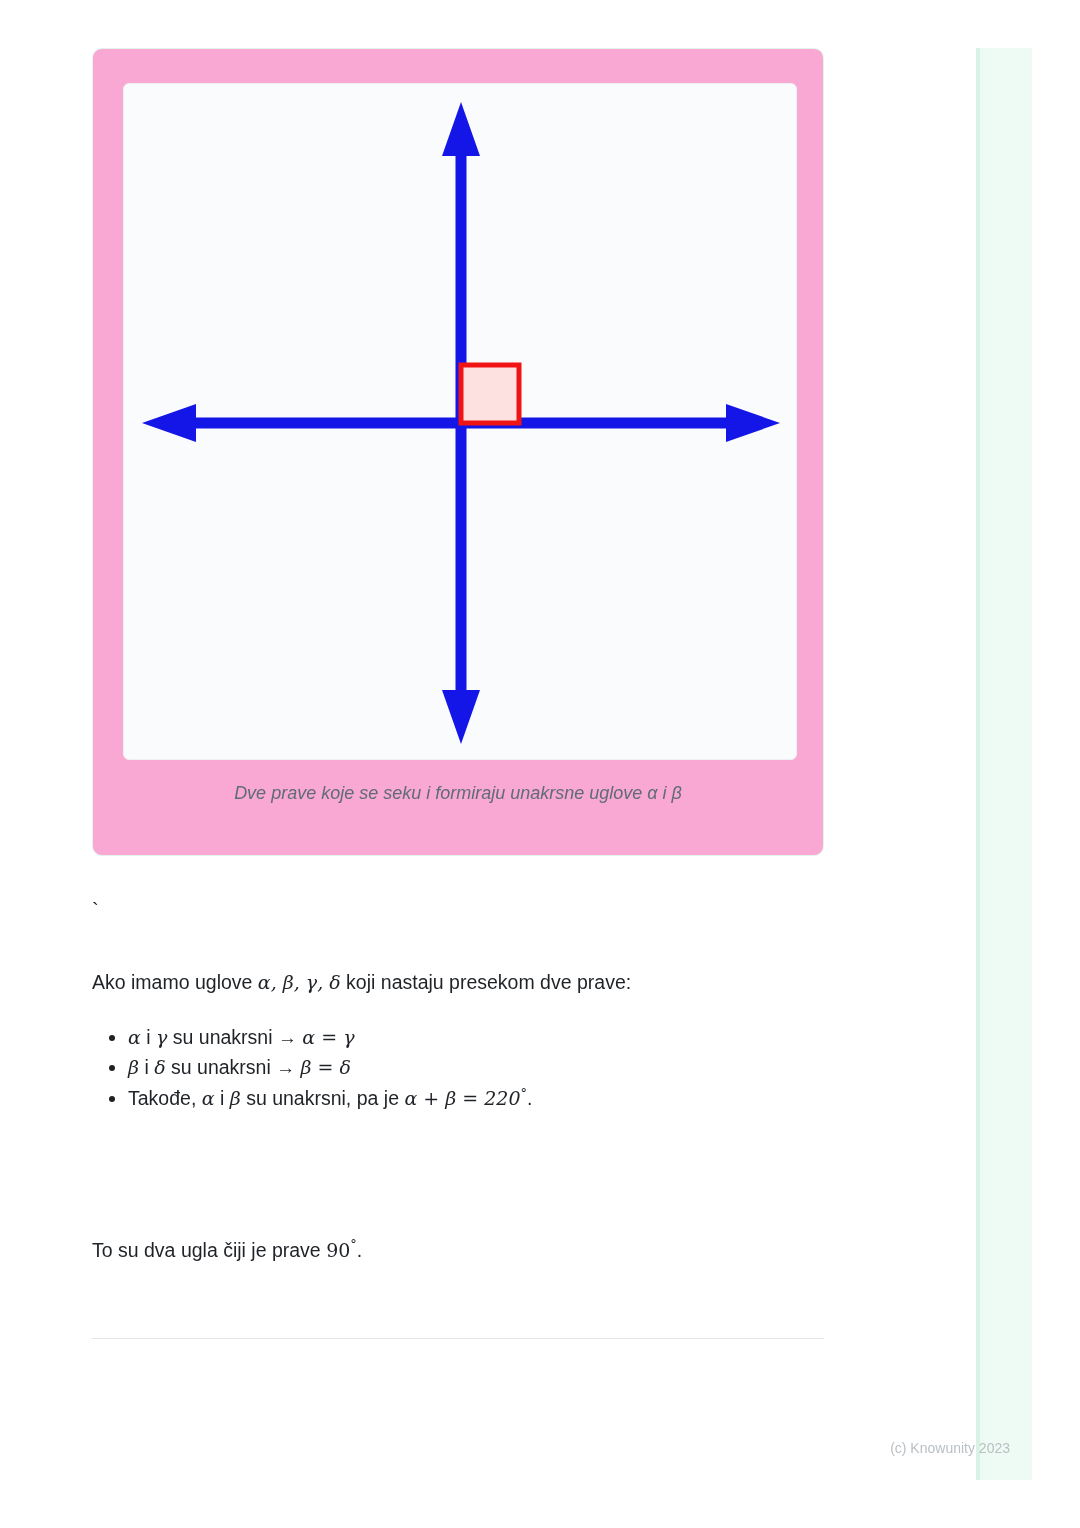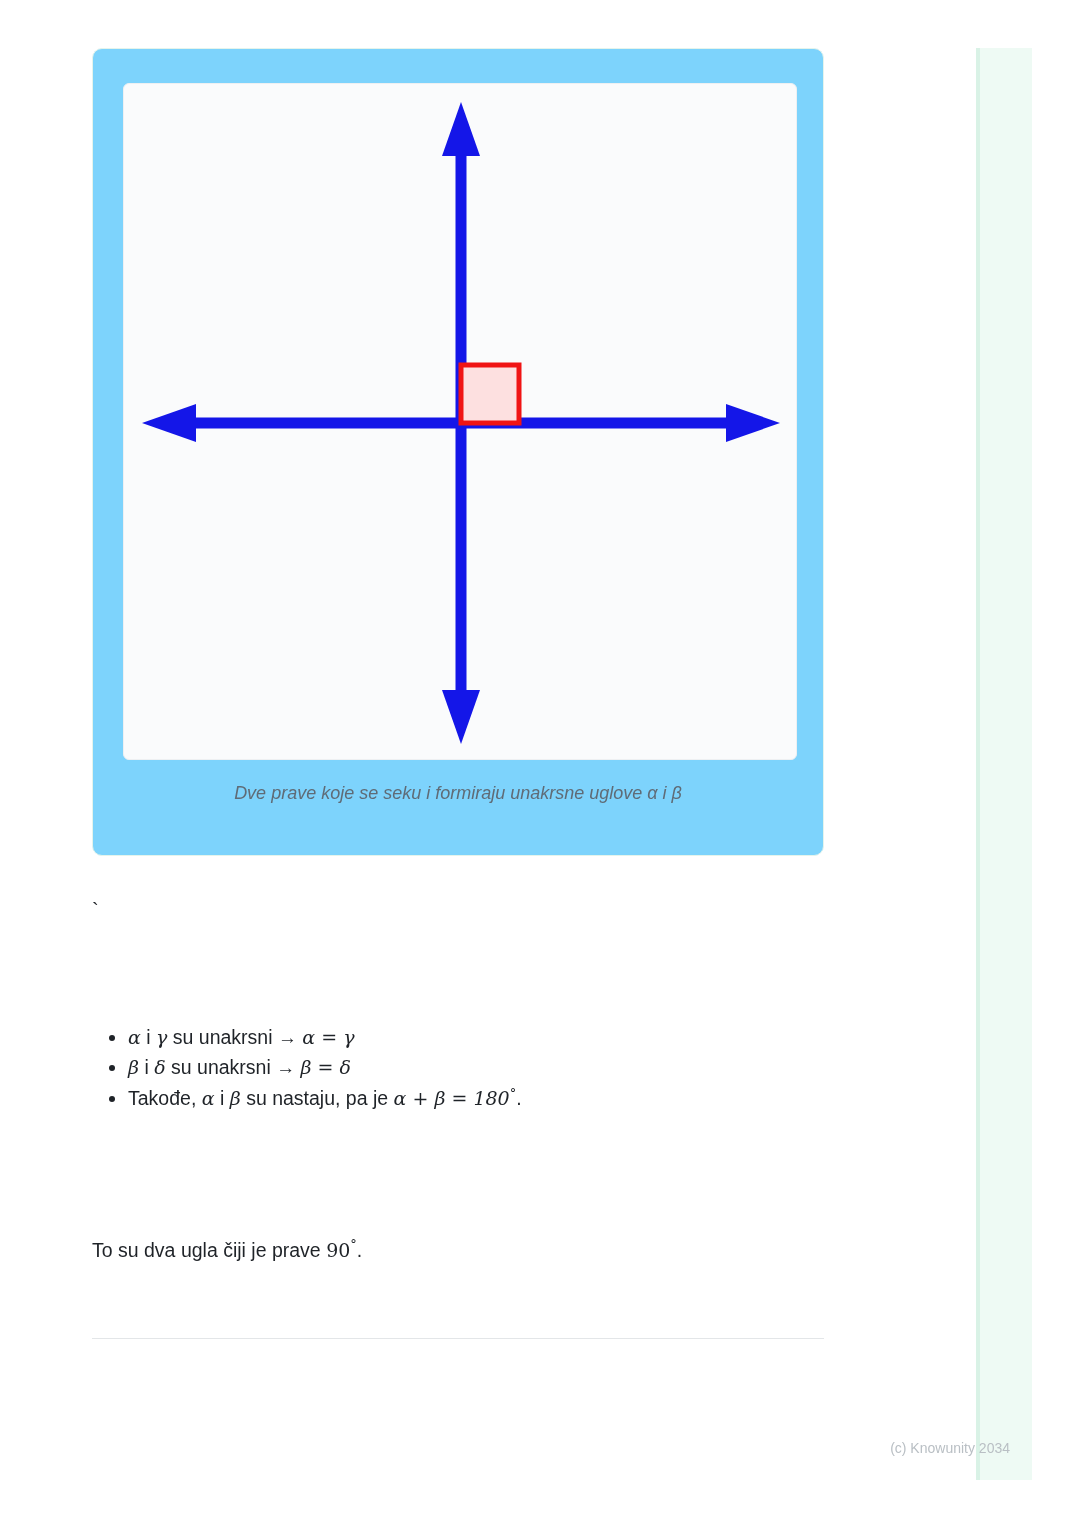--- a/index.html
+++ b/index.html
@@ -43,21 +43,21 @@
 
   
   .figure-card {
     position: absolute;
     left: 92px;
     top: 48px;
     width: 732px;
     height: 808px;
     border: 1px solid #e4f4ec;
     border-radius: 10px;
-    background: #7dd3fc;
+    background: #f9a8d4;
     box-sizing: border-box;
   }
   .figure-inner {
     position: absolute;
     left: 30px;
     top: 34px;
     width: 674px;
     height: 677px;
     background: #fafbfc;
     border: 1px solid #eef0f2;
@@ -198,37 +198,40 @@
         <polygon points="656,339 602,320 602,358" fill="#1416e8"></polygon>
 
         <rect x="337" y="281" width="58" height="58" fill="#fde0e0" stroke="#f01414" stroke-width="5"></rect>
       </svg>
     </div>
     <div class="figure-caption">Dve prave koje se seku i formiraju unakrsne uglove α i β</div>
   </div>
 
   <div class="stray-tick">`</div>
 
+  <div class="body-text t-intro">
+    <span>Ako imamo uglove </span><span class="math">α, β, γ, δ</span><span> koji nastaju presekom dve prave:</span>
+  </div>
 
   <ul class="bullets list-1">
     <li>
       <span class="math">α</span><span> i </span><span class="math">γ</span><span> su unakrsni </span><span class="arrow">→</span>&nbsp;<span class="math">α = γ</span>
     </li>
     <li>
       <span class="math">β</span><span> i </span><span class="math">δ</span><span> su unakrsni </span><span class="arrow">→</span>&nbsp;<span class="math">β = δ</span>
     </li>
     <li>
-      <span>Takođe, </span><span class="math">α</span><span> i </span><span class="math">β</span><span> su nastaju, pa je </span><span class="math">α + β = 180</span><span class="deg">°</span><span>.</span>
+      <span>Takođe, </span><span class="math">α</span><span> i </span><span class="math">β</span><span> su unakrsni, pa je </span><span class="math">α + β = 220</span><span class="deg">°</span><span>.</span>
     </li>
   </ul>
 
 
   <div class="body-text t-komp">
     <span>To su dva ugla čiji je prave </span><span class="math-up">90</span><span class="deg">°</span><span>.</span>
   </div>
 
 
   <div class="divider"></div>
 
 
-  <div class="footer">(c) Knowunity 2034</div>
+  <div class="footer">(c) Knowunity 2023</div>
 
 </div>
 
 </body></html>

